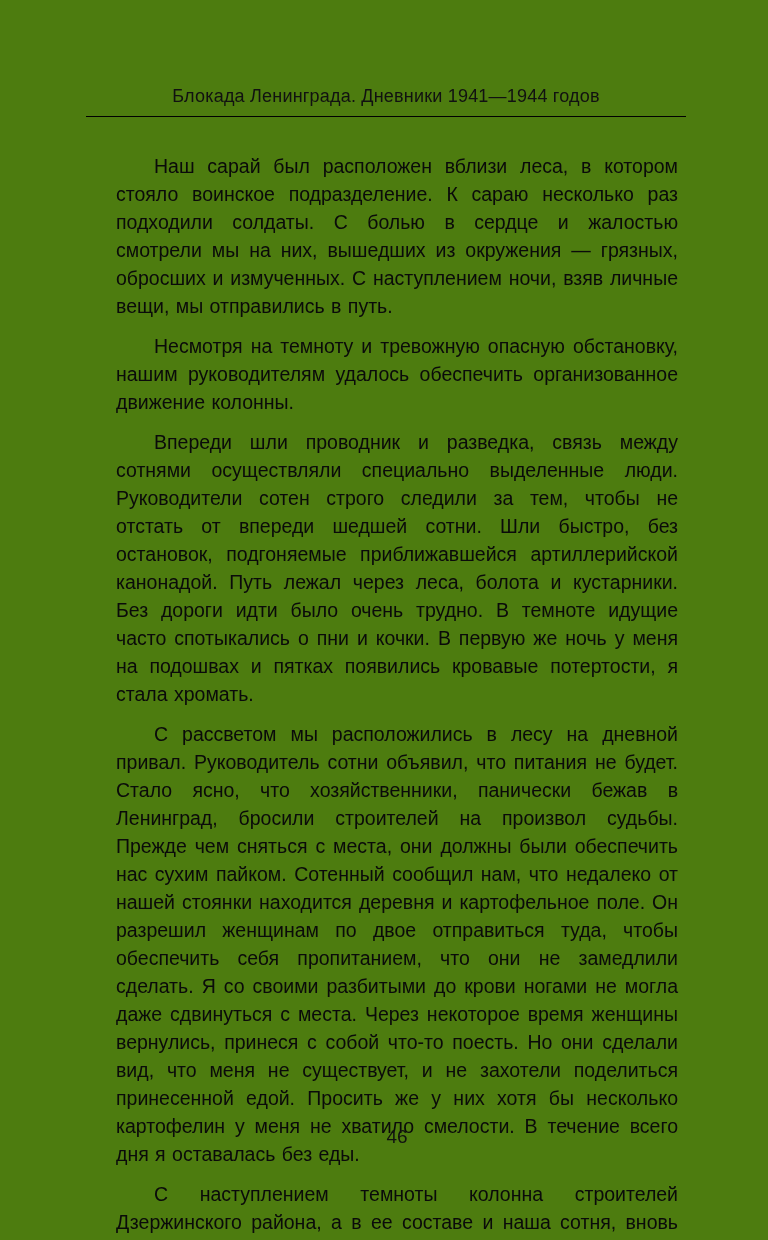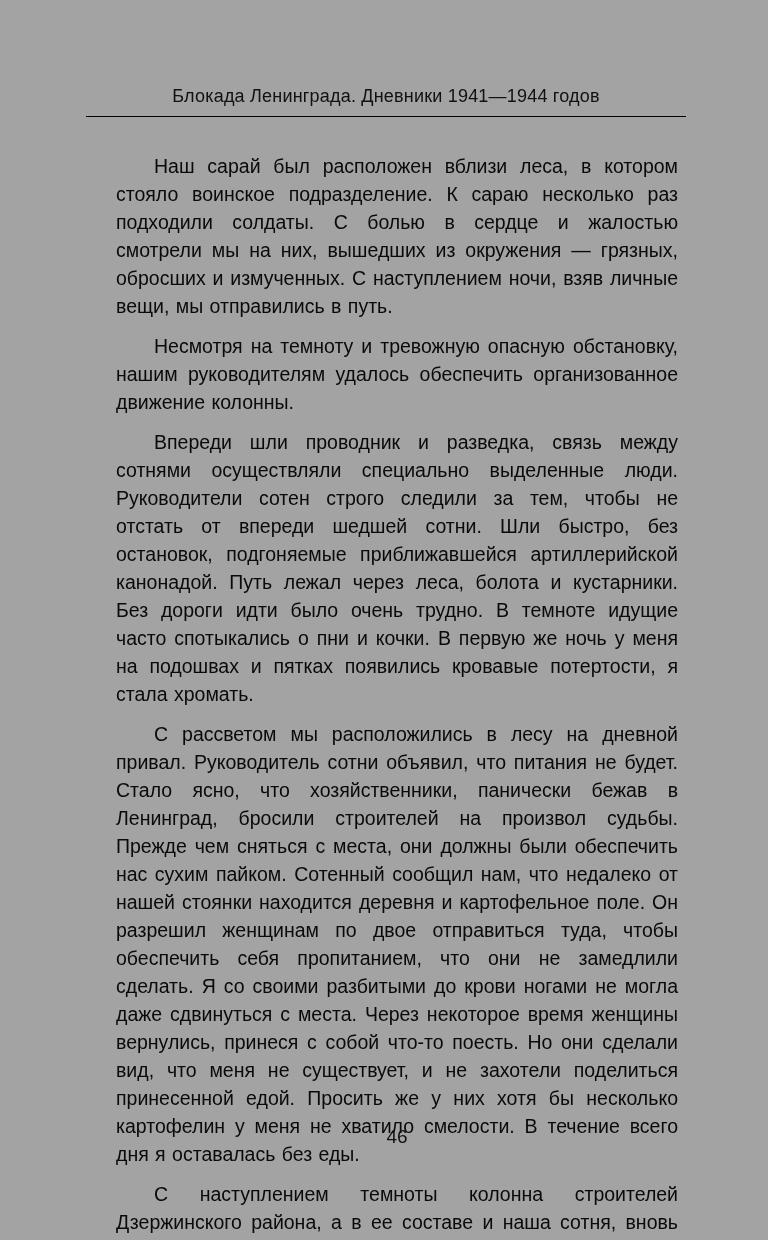--- a/index.html
+++ b/index.html
@@ -4,21 +4,21 @@
 <style>
   html, body {
     margin: 0;
     padding: 0;
     background: #ffffff;
   }
   .page {
     position: relative;
     width: 768px;
     height: 1240px;
-    background: #a3a3a3;
+    background: #4d7c0f;
     color: #000000;
     font-family: "Liberation Sans", sans-serif;
     overflow: hidden;
   }
   .running-header {
     position: absolute;
     top: 86px;
     left: 86px;
     width: 600px;
     text-align: center;

